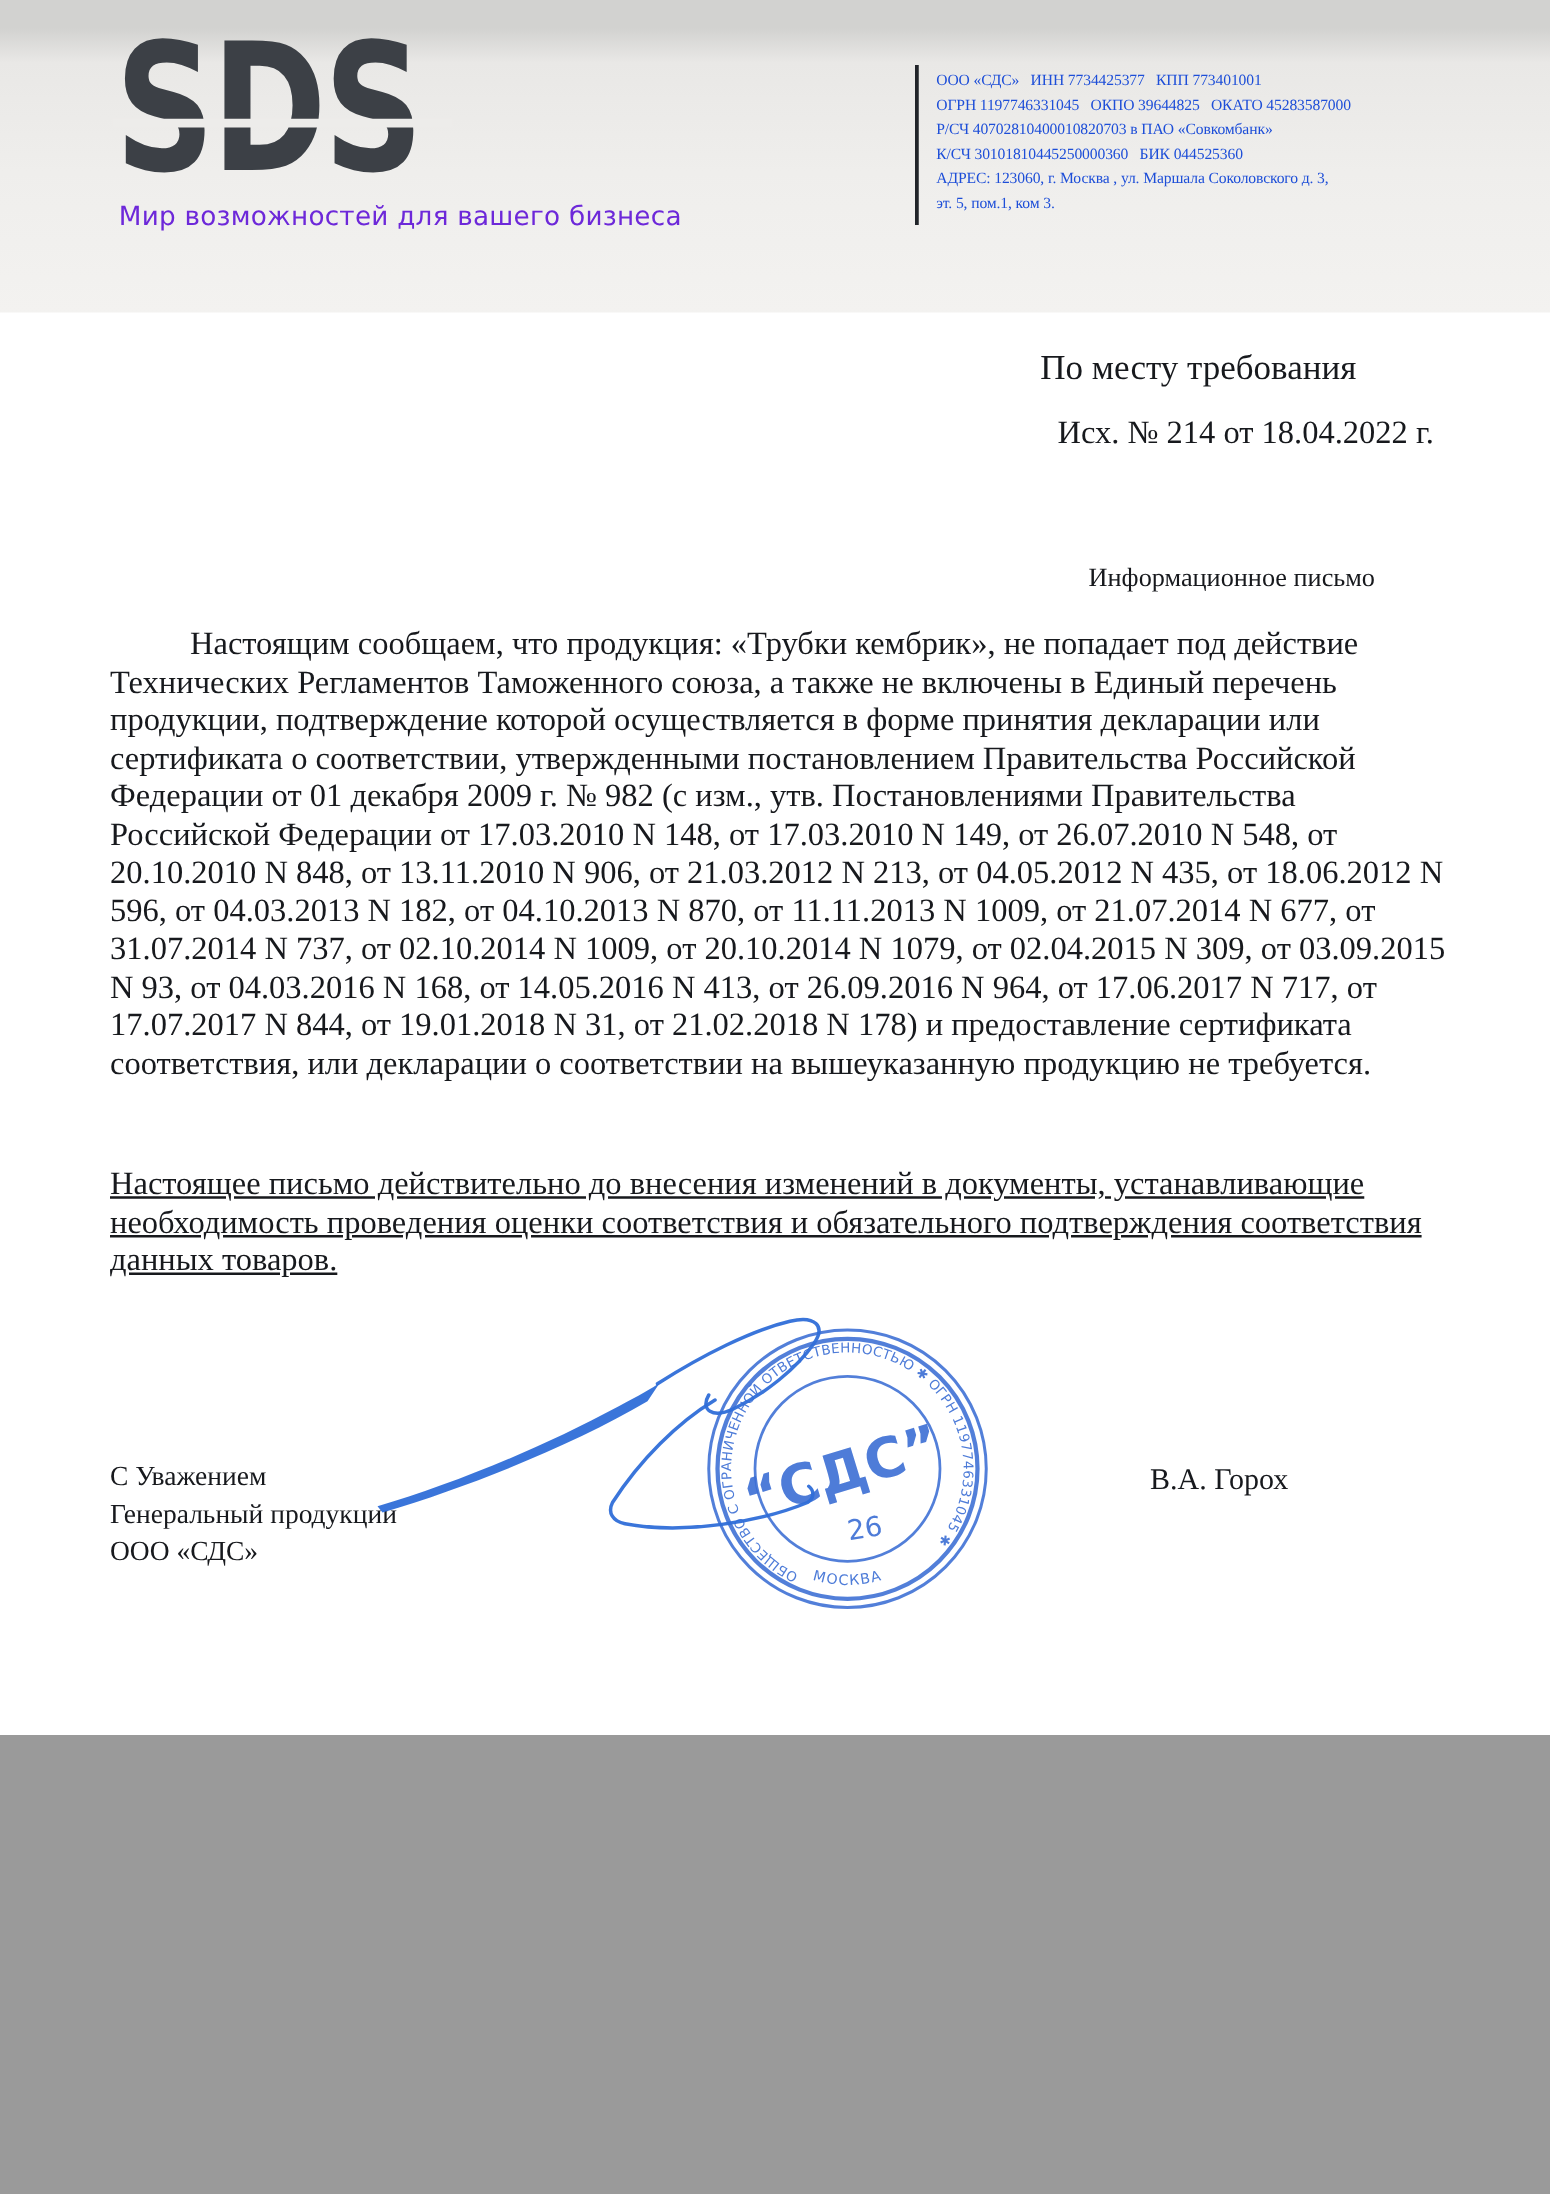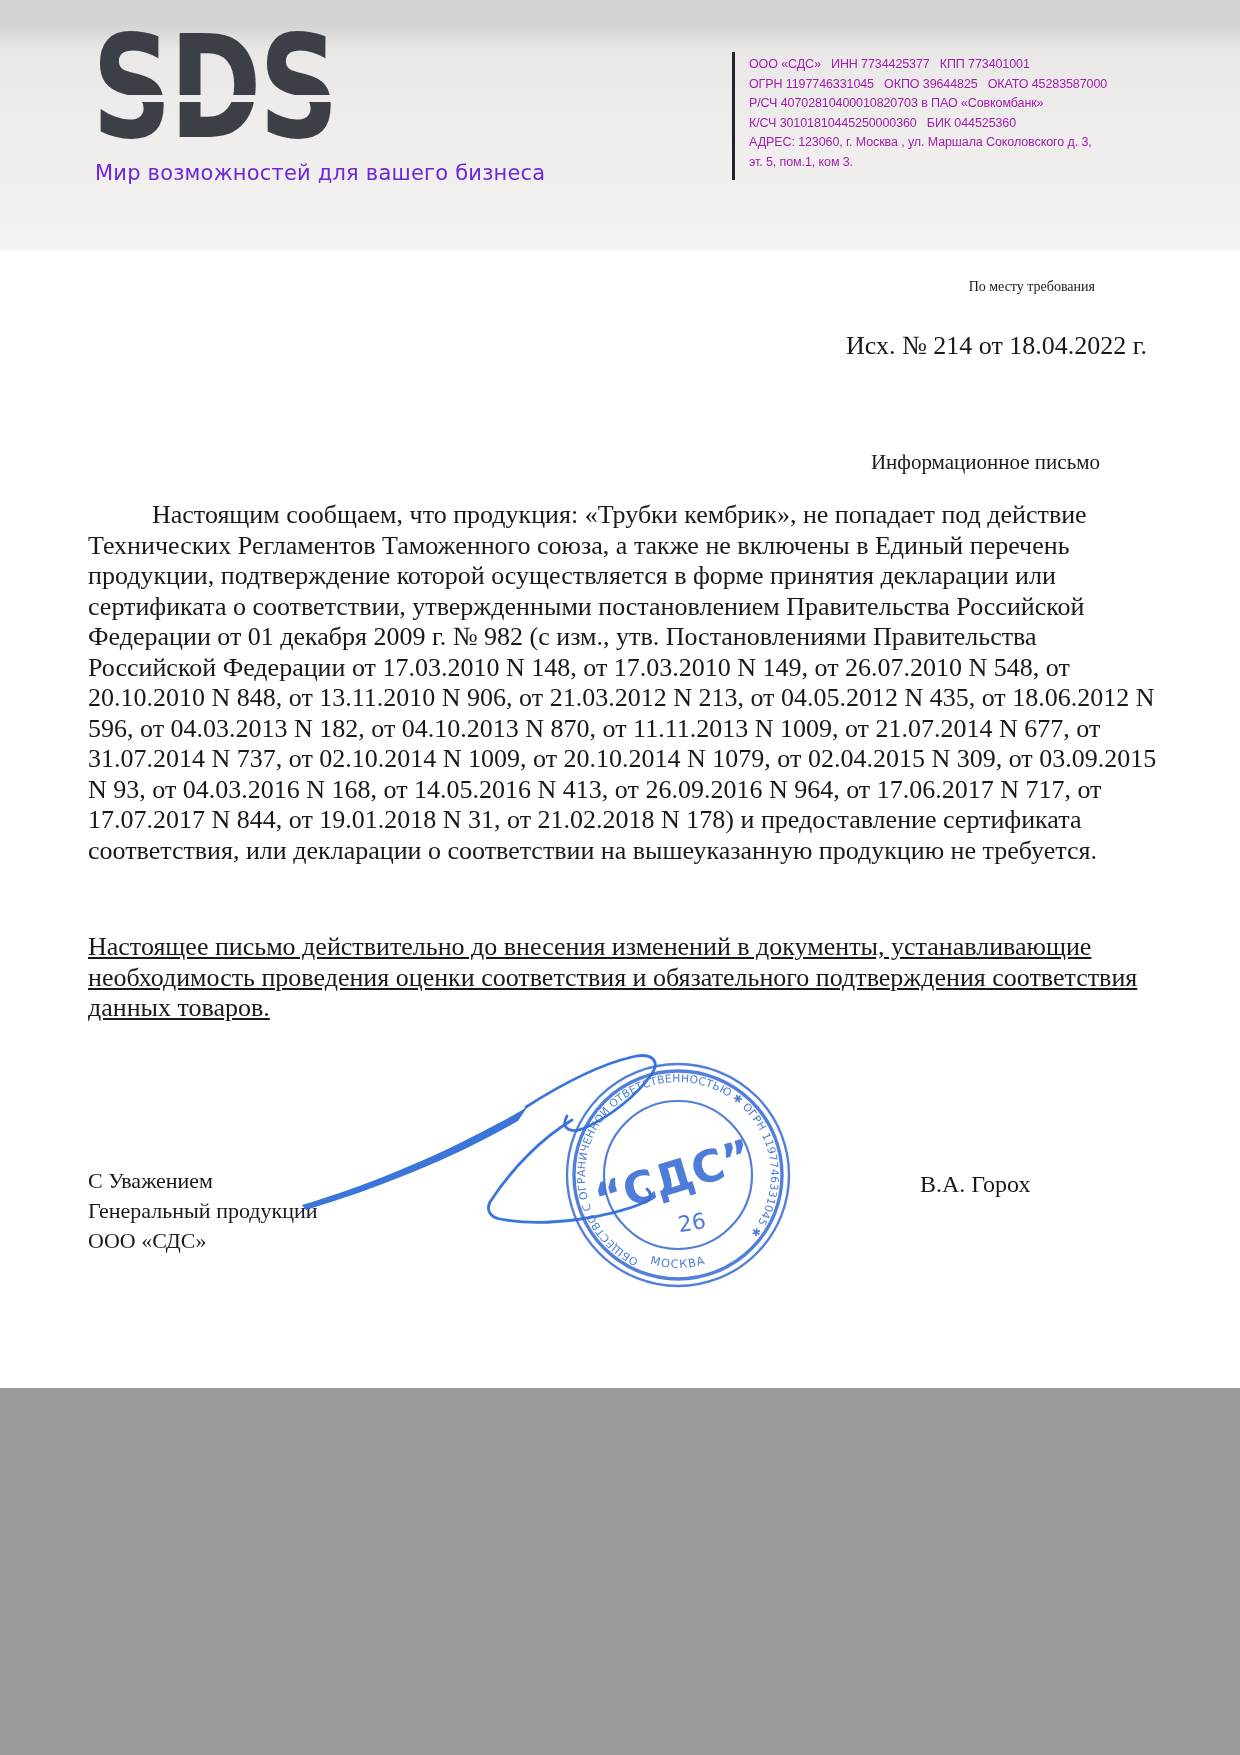--- a/index.html
+++ b/index.html
@@ -31,27 +31,27 @@
   .logo-tagline{
     position:absolute;left:95px;top:161px;
     font-family:"DejaVu Sans", sans-serif;font-size:21px;letter-spacing:.2px;
     color:#6d28d9;
   }
   .details-divider{
     position:absolute;left:732px;top:52px;width:3px;height:128px;background:#212429;
   }
   .company-details{
     position:absolute;left:749px;top:55px;
-    font-family:Liberation Sans, sans-serif;font-size:12.5px;line-height:19.6px;
-    color:#a21caf;letter-spacing:-0.1px;
+    font-family:Liberation Serif, serif;font-size:12.5px;line-height:19.6px;
+    color:#1d4ed8;letter-spacing:-0.1px;
   }
   .detail-line{white-space:pre;}
   
   .addressee{
-    position:absolute;right:145px;top:279px;font-size:14px;white-space:pre;text-align:center;
+    position:absolute;right:155px;top:279px;font-size:28px;white-space:pre;text-align:center;
   }
   .outgoing{
     position:absolute;right:93px;top:331px;font-size:26px;white-space:pre;
   }
   
   .letter-title{
     position:absolute;left:88px;top:450px;width:1012px;
     font-size:21px;text-align:right;
   }
   .para{

